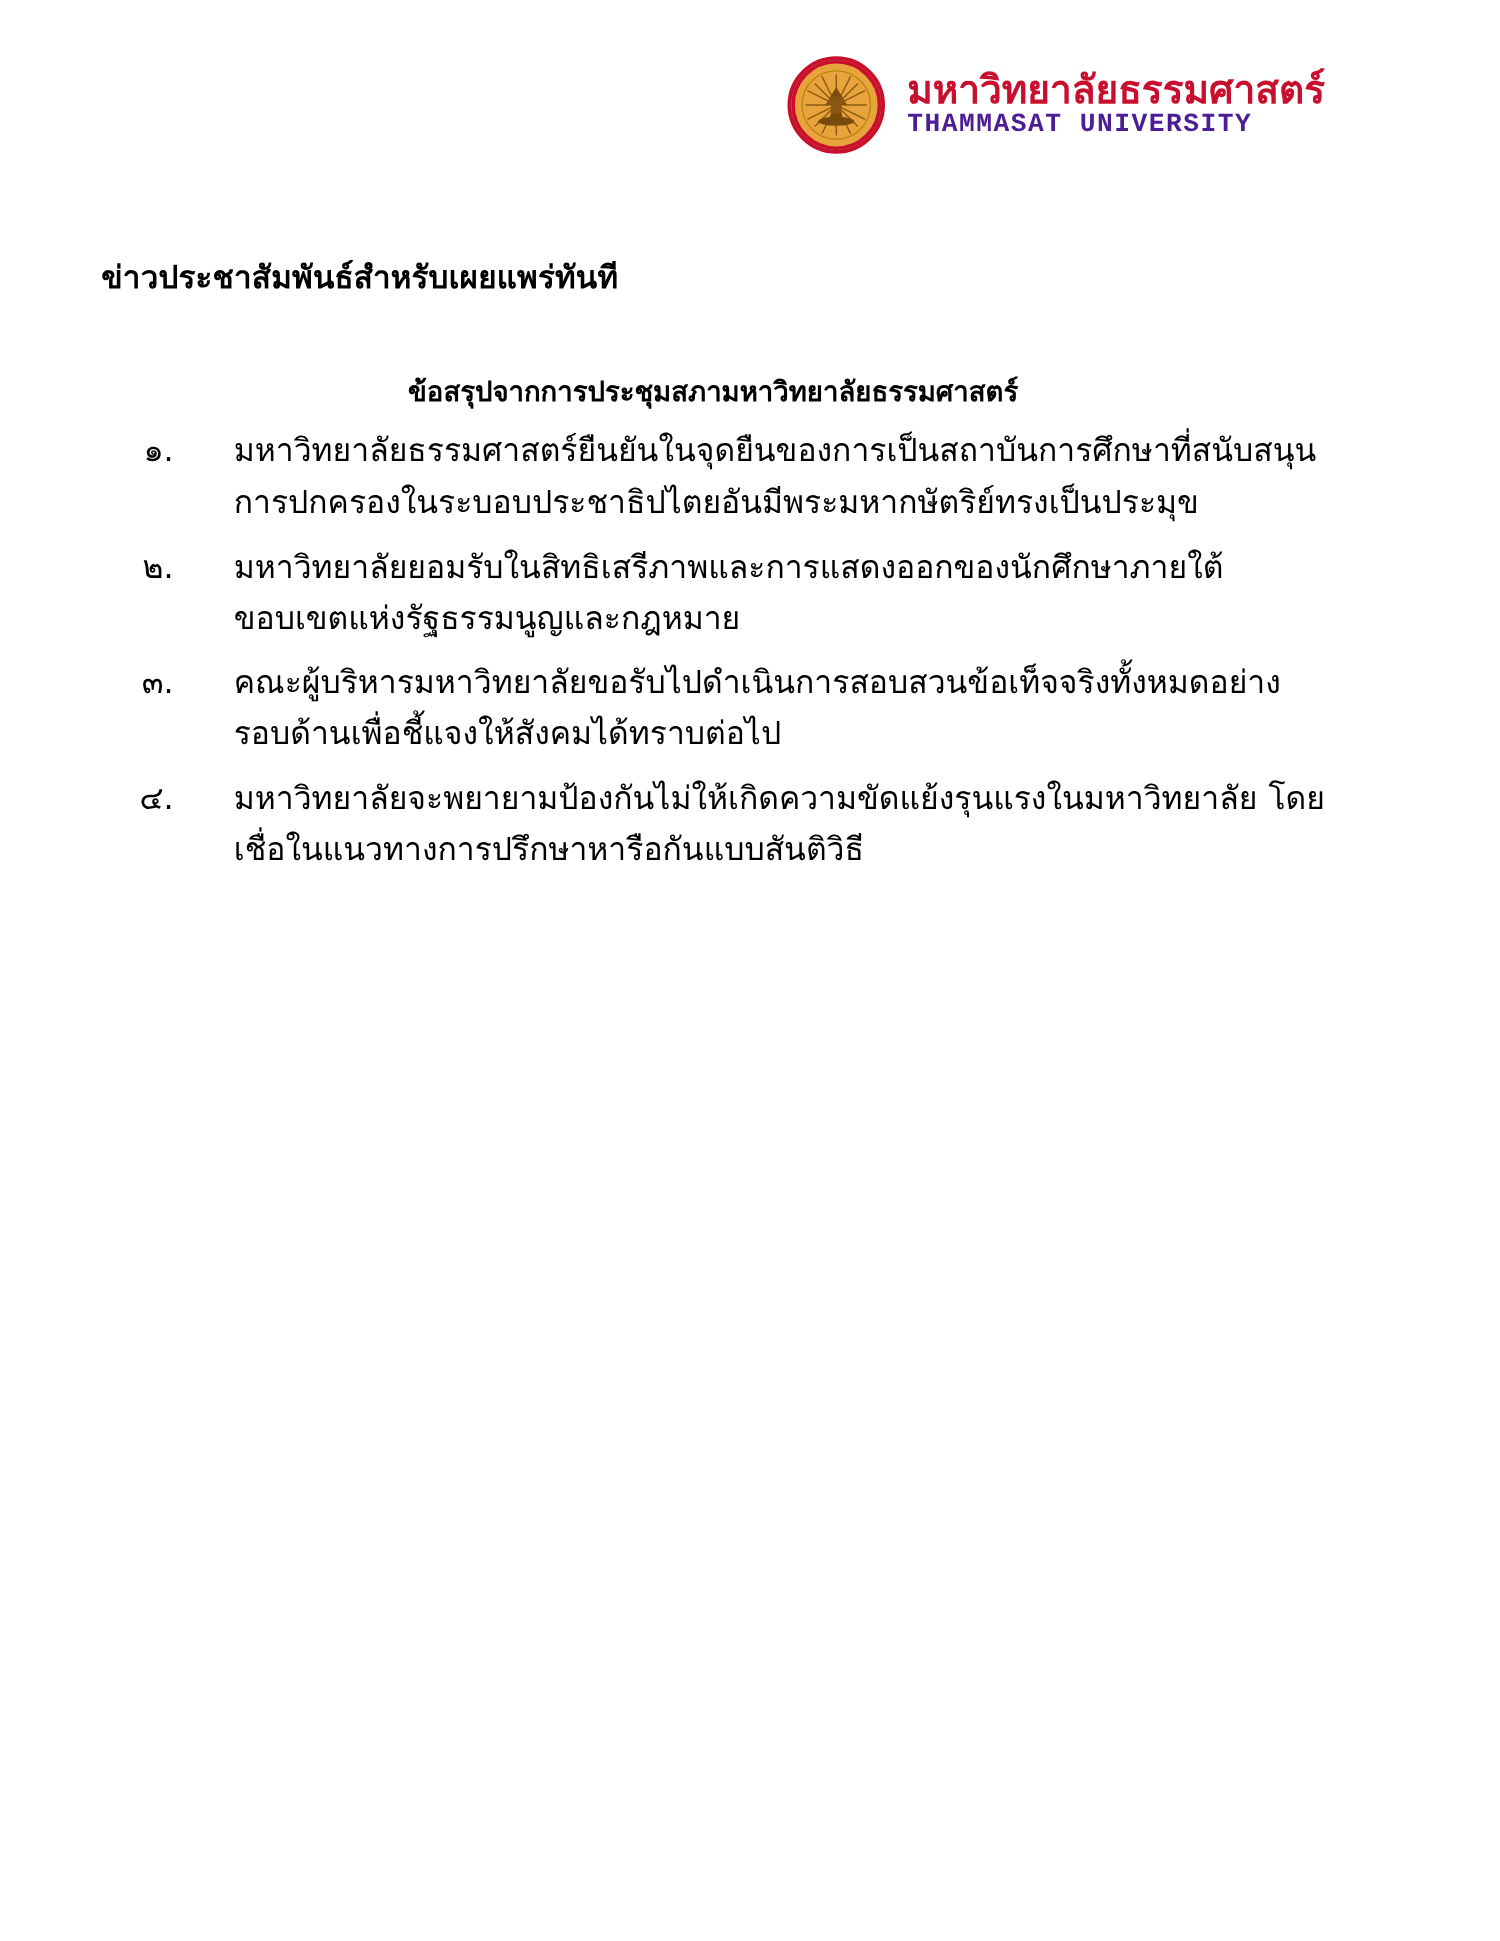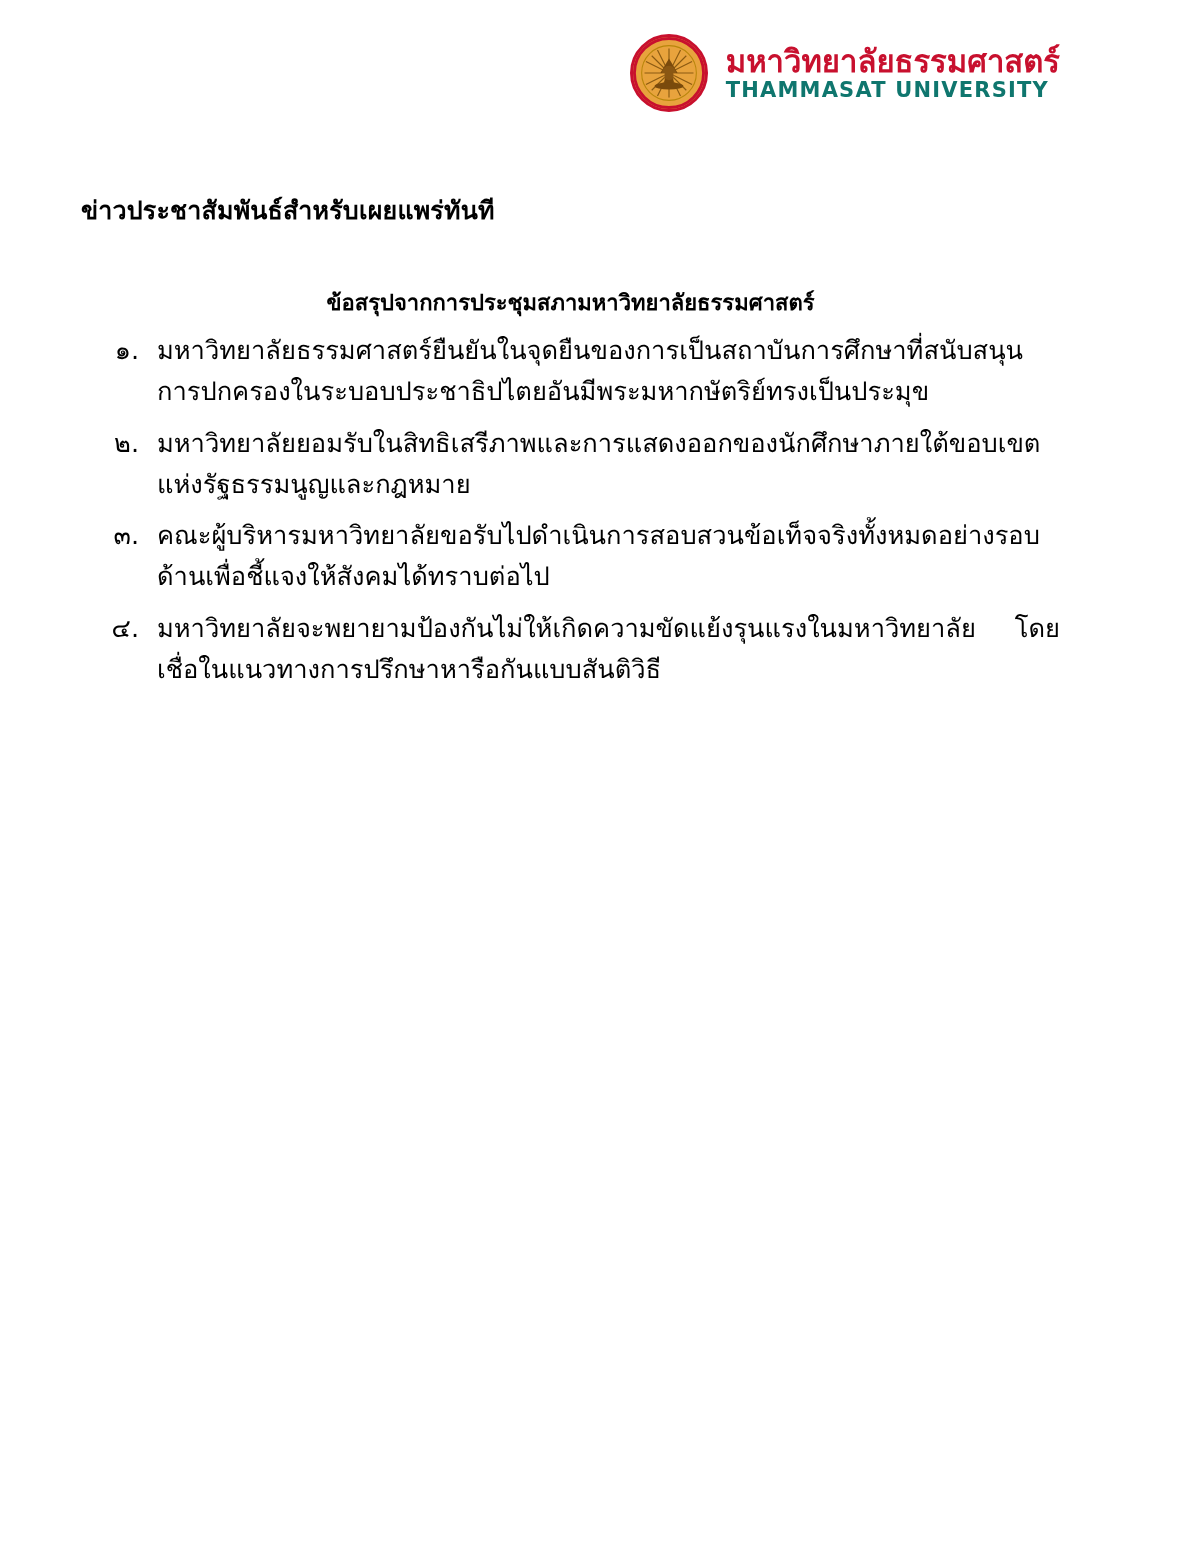--- a/index.html
+++ b/index.html
@@ -20,21 +20,21 @@
     box-sizing: border-box;
     padding: 0;
     position: relative;
   }
 
   
   .letterhead {
     display: flex;
     justify-content: flex-end;
     align-items: center;
-    padding: 34px 140px 0 0;
+    padding: 45px 140px 0 0;
   }
   .logo-block {
     display: flex;
     align-items: center;
     gap: 18px;
   }
   .seal {
     width: 78px;
     height: 78px;
     border-radius: 50%;
@@ -52,26 +52,27 @@
     line-height: 1.05;
   }
   .wordmark .thai {
     color: #c8102e;
     font-size: 31px;
     font-weight: bold;
     letter-spacing: 0px;
     white-space: nowrap;
   }
   .wordmark .eng {
-    color: #0f766e;
+    color: #4c1d95;
     font-size: 21px;
     font-weight: bold;
     letter-spacing: 1.2px;
     white-space: nowrap;
     margin-top: 2px;
+    font-family: Liberation Mono, monospace;
   }
 
   
   .content {
     padding: 0 140px 0 81px;
   }
   .release-line {
     margin-top: 78px;
     font-size: 25px;
     font-weight: bold;
@@ -108,20 +109,21 @@
     width: 76px;
     flex: none;
     text-align: right;
     padding-right: 18px;
     box-sizing: border-box;
   }
   ol.points > li .ptext {
     flex: 1 1 auto;
     text-align: justify;
     text-justify: inter-word;
+    margin-left: 30px;
   }
 </style>
 </head>
 <body>
 
 <div class="page">
 
   <div class="letterhead">
     <div class="logo-block">
       <div class="seal">

